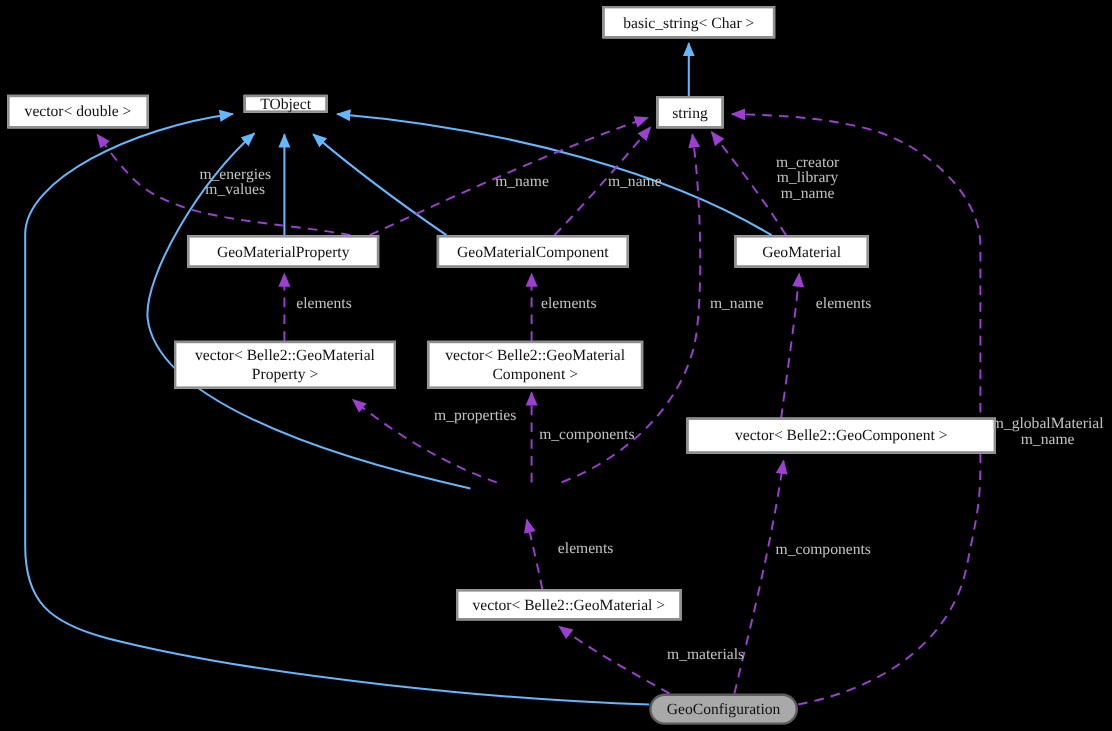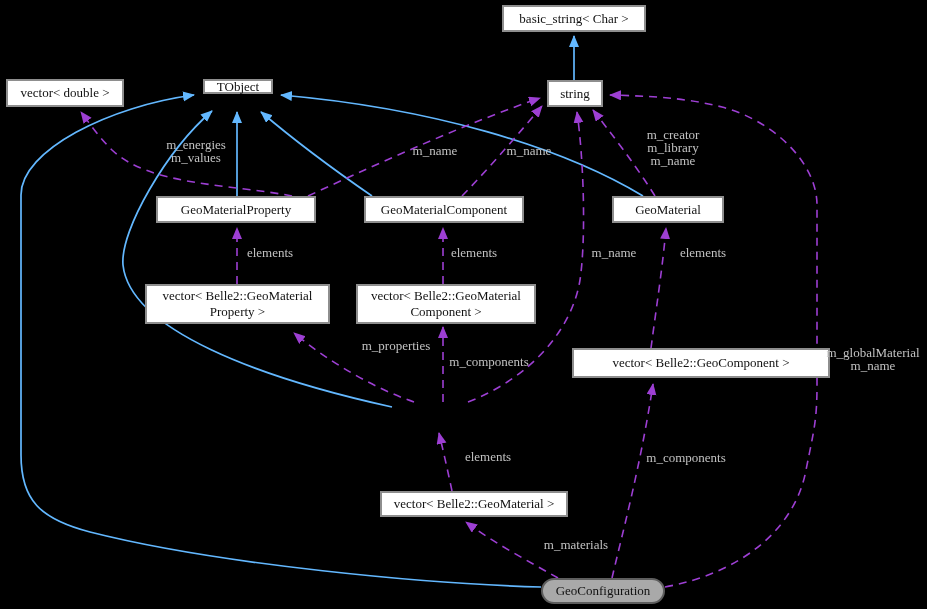--- a/index.html
+++ b/index.html
@@ -137,17 +137,17 @@
   <div class="elabel" style="left:873px;top:346px">
     <div>m_globalMaterial</div>
     <div>m_name</div>
   </div>
   <div class="elabel" style="left:488px;top:450px">
       <div>elements</div>
     </div>
   <div class="elabel" style="left:686px;top:451px">
       <div>m_components</div>
     </div>
-  <div class="elabel" style="left:576px;top:538px">
+  <div class="elabel" style="left:588px;top:538px">
       <div>m_materials</div>
     </div>
 
 </div>
 
 </body></html>

